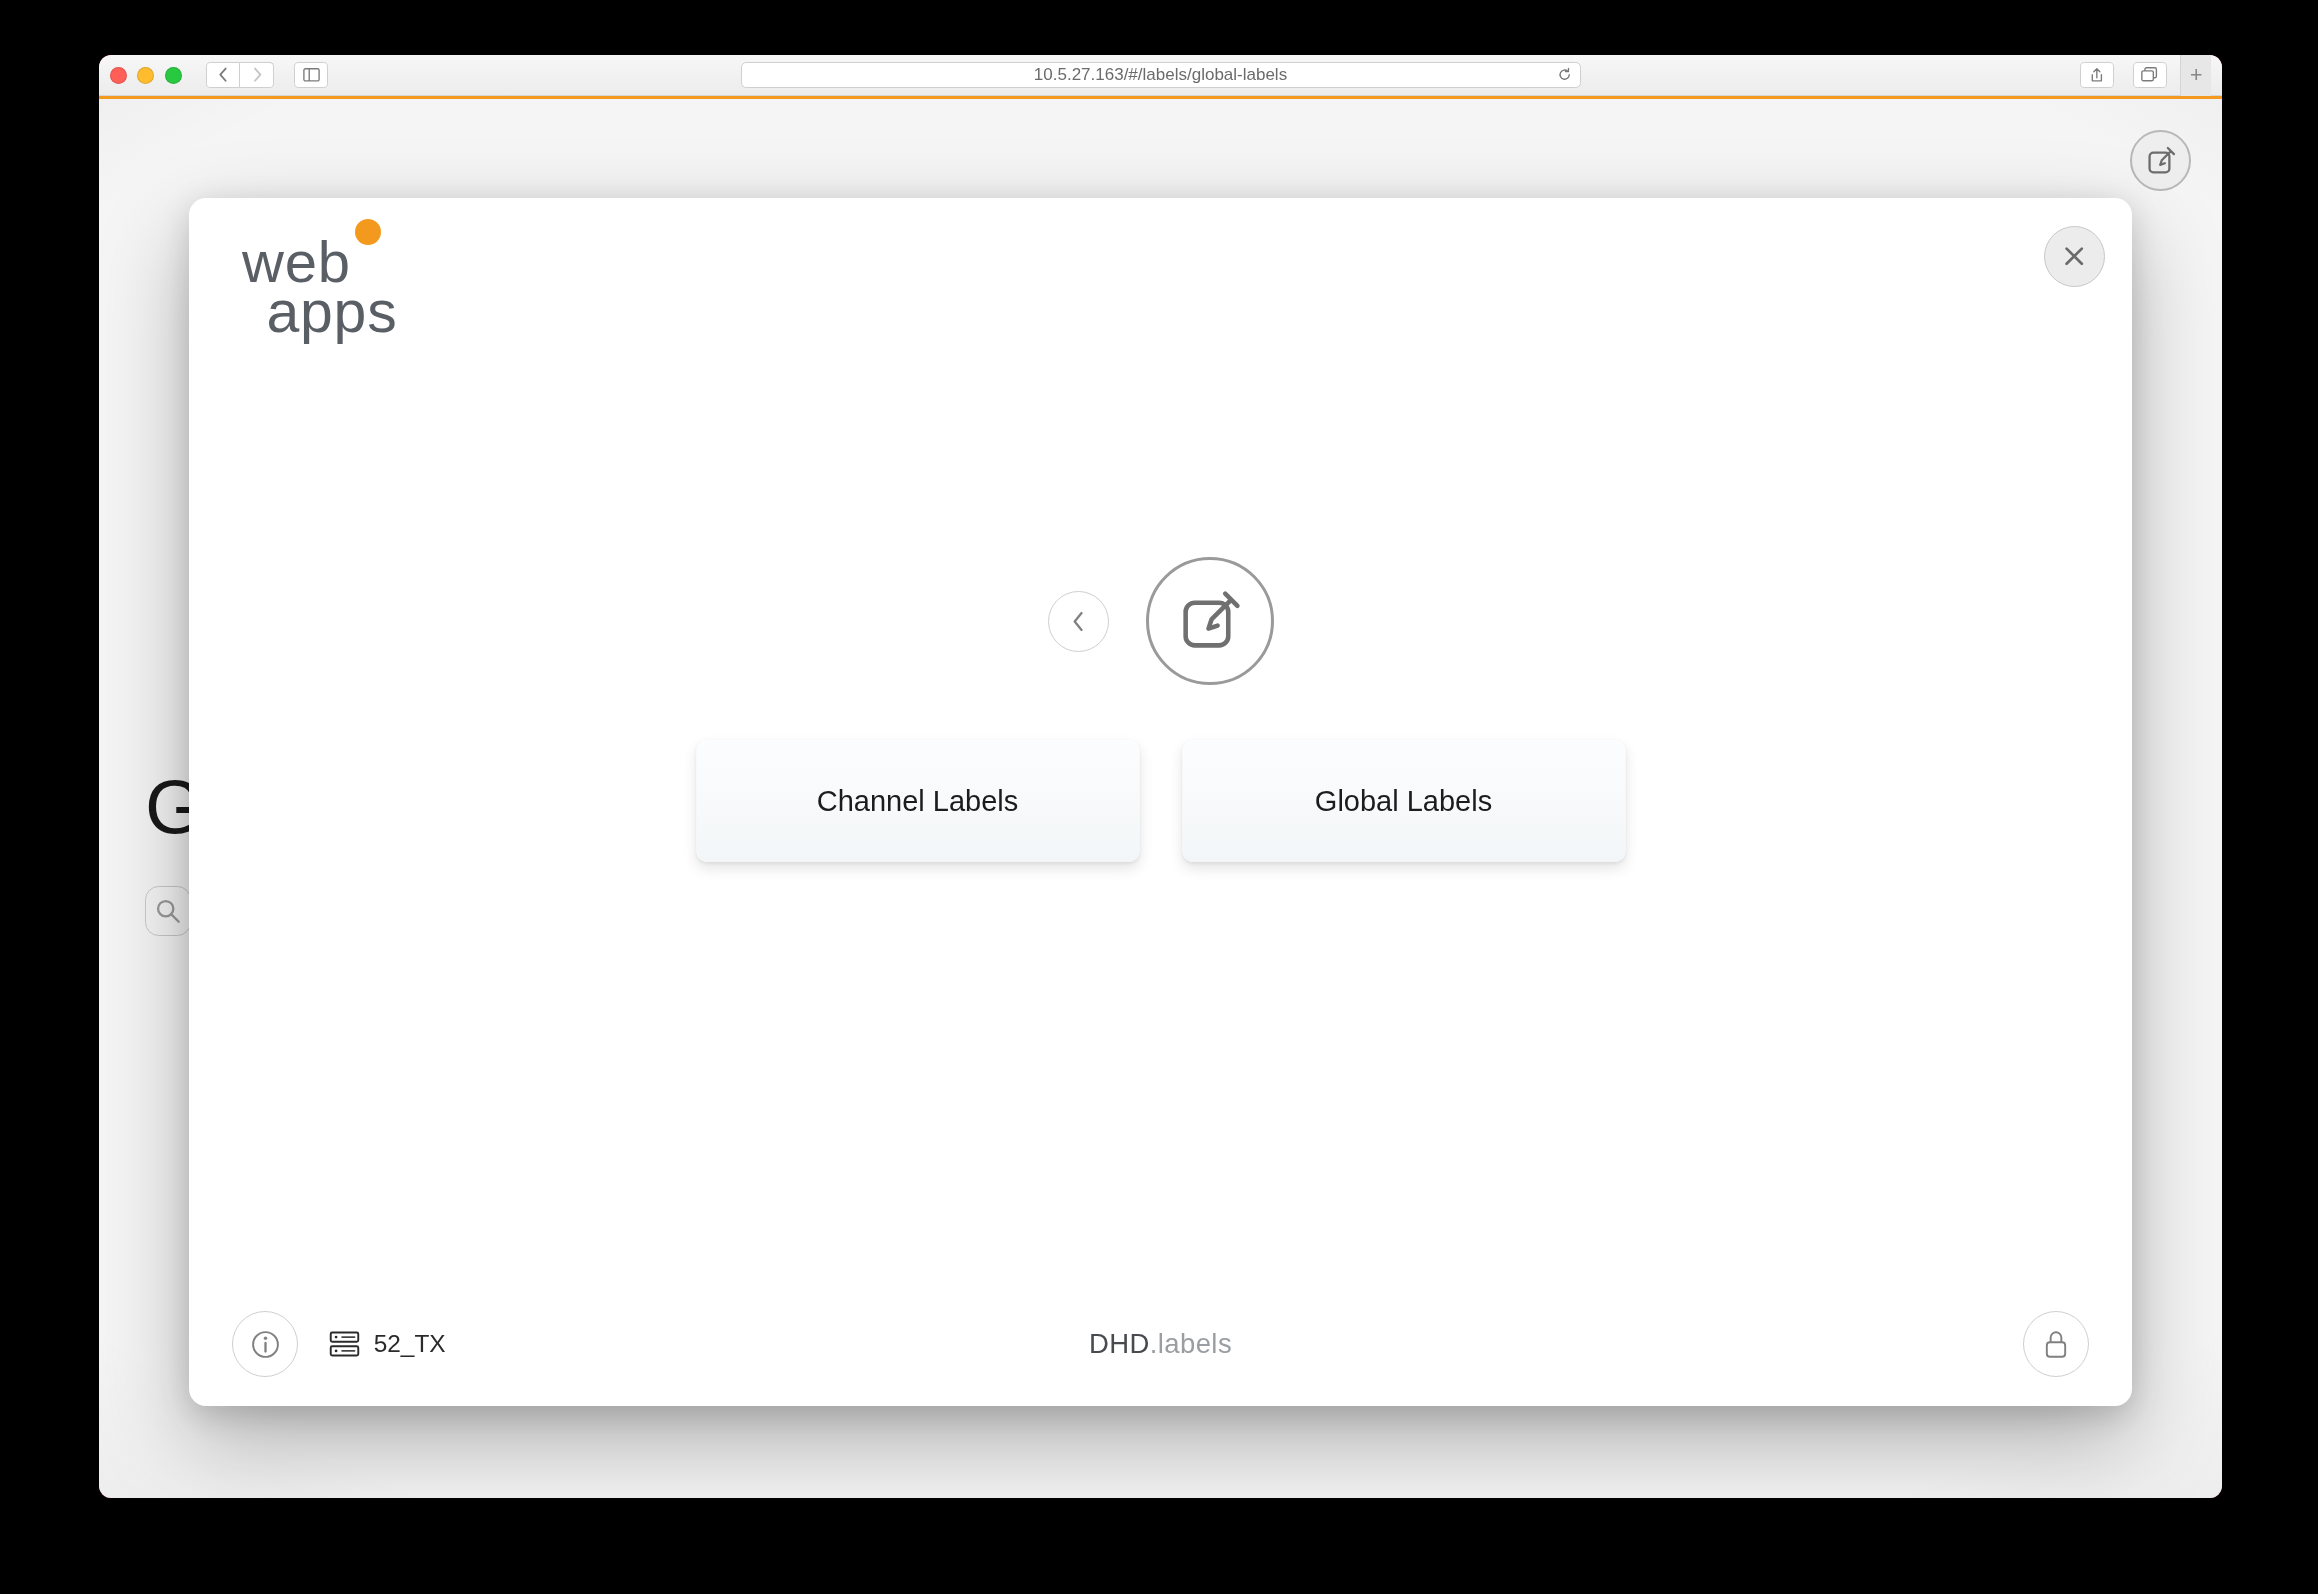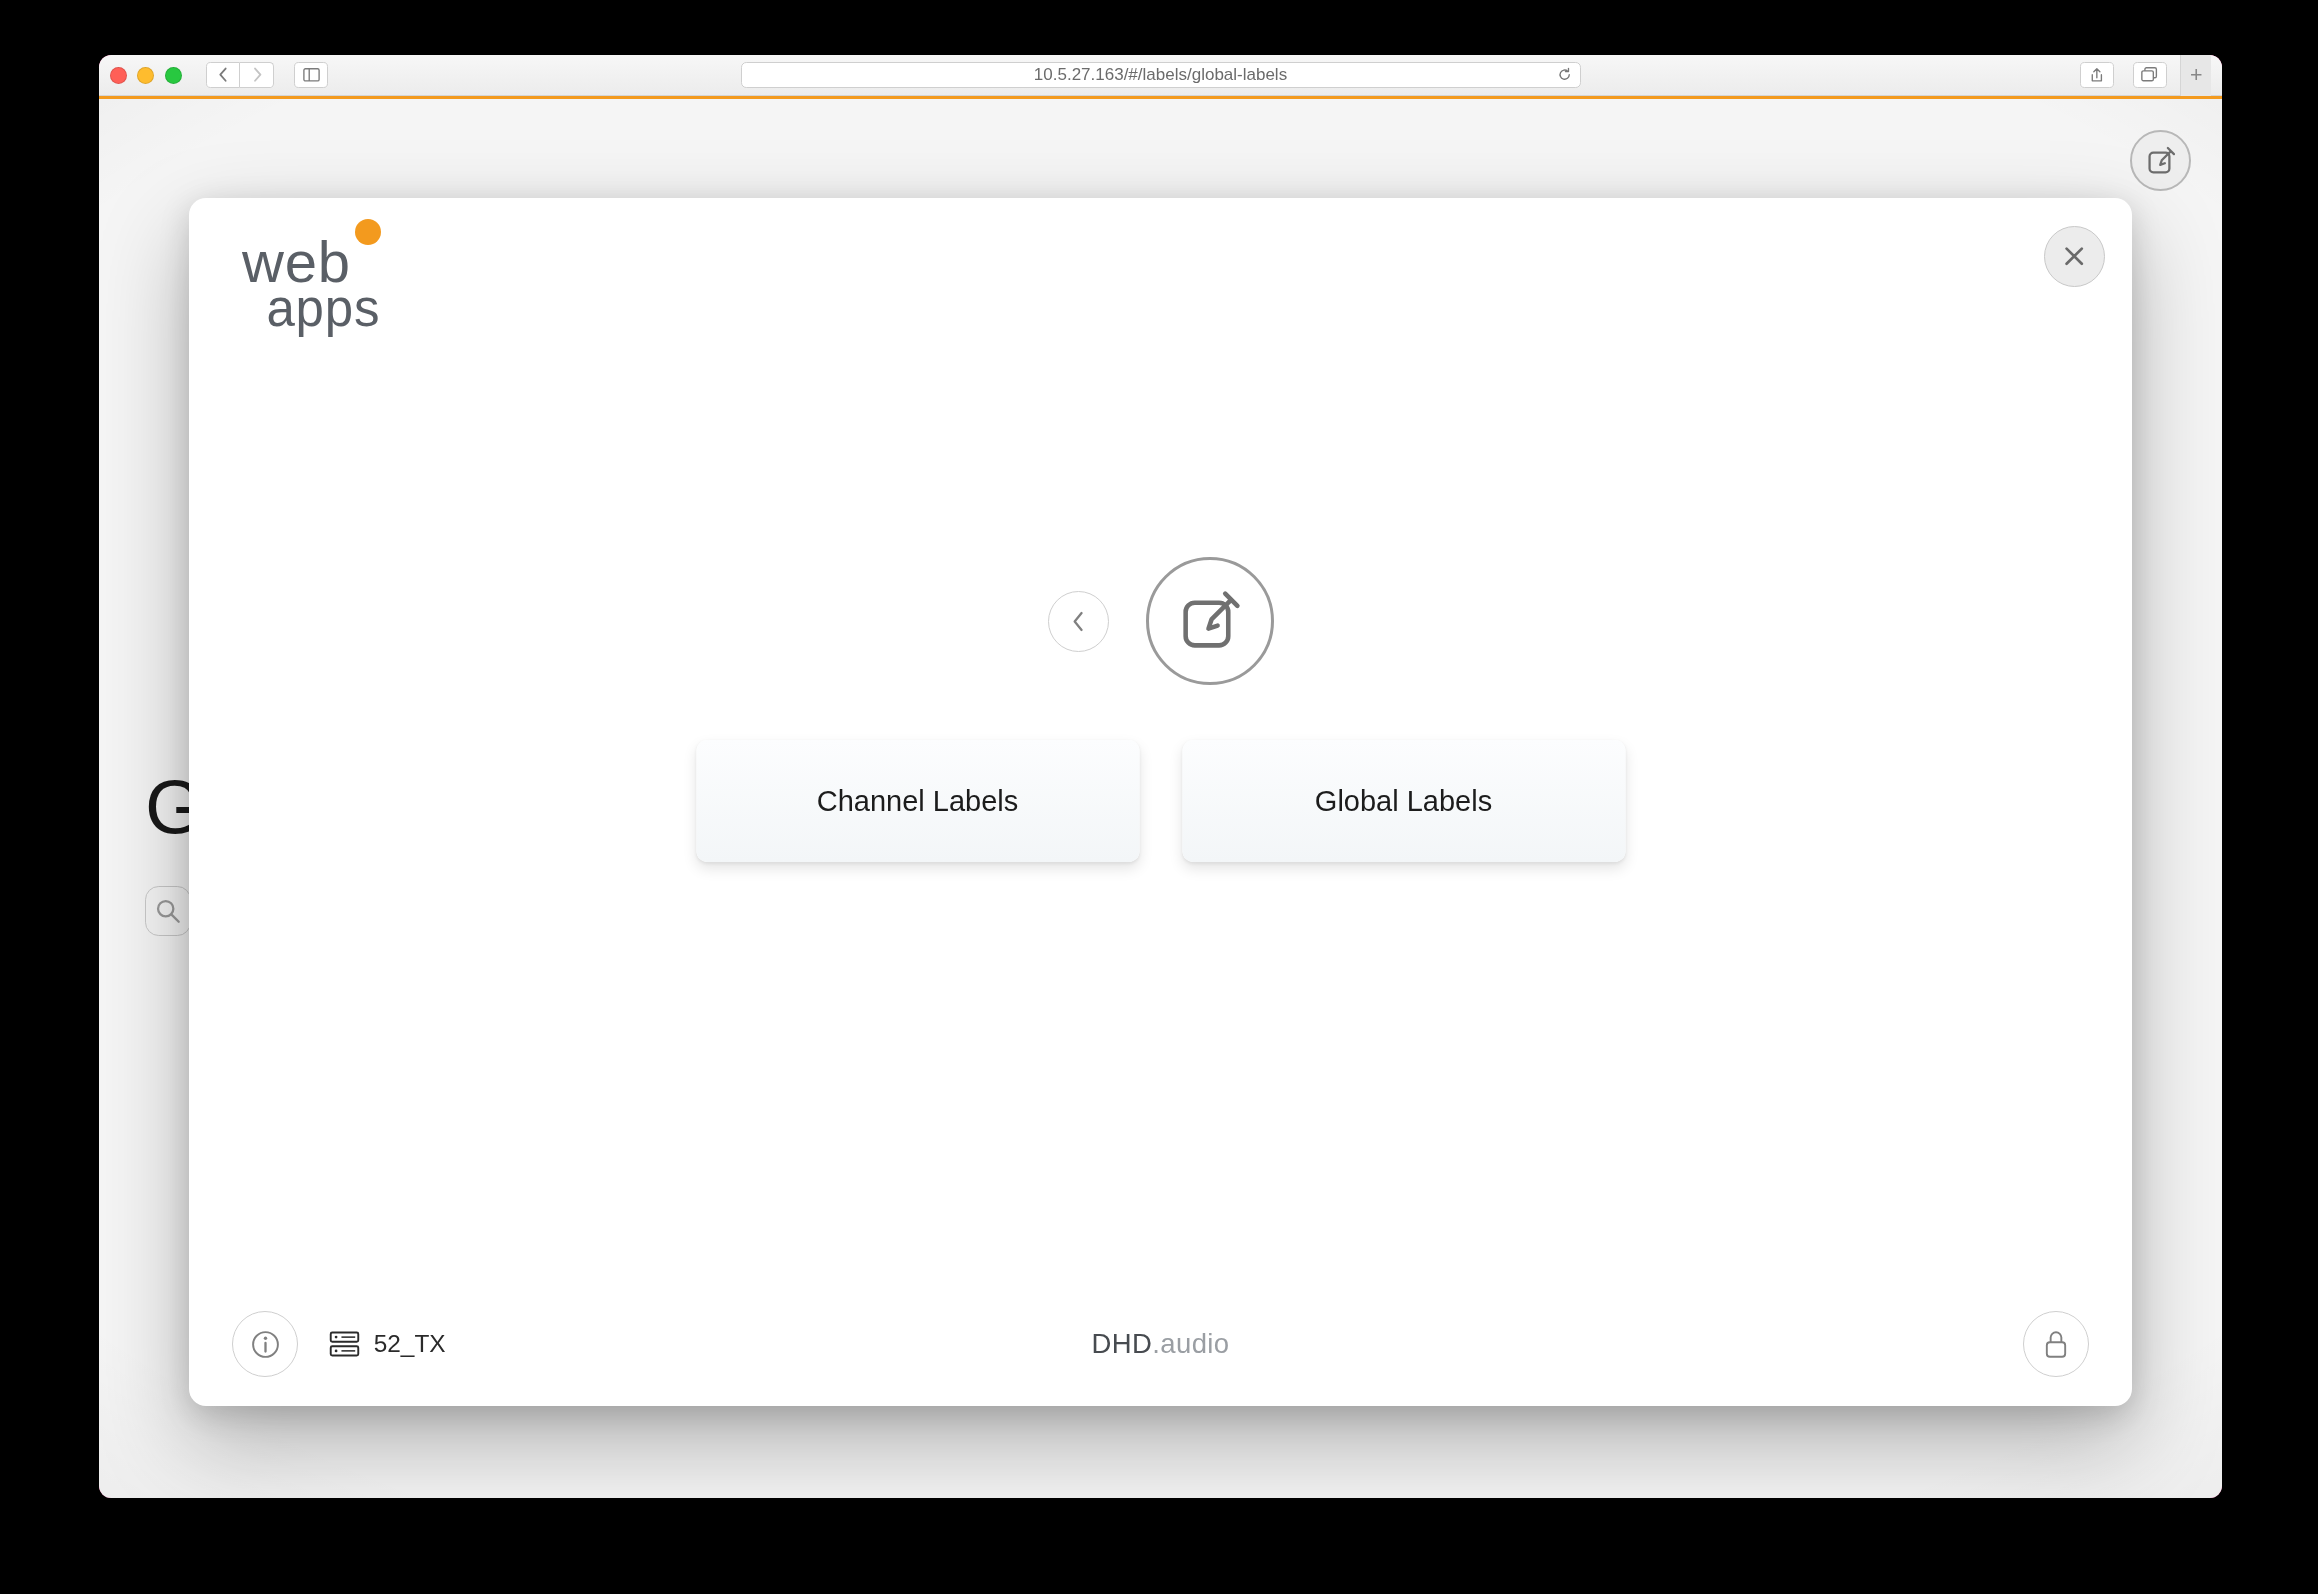--- a/index.html
+++ b/index.html
@@ -102,21 +102,21 @@
   .modal-close{
     position:absolute; right:27.5px; top:27.5px; width:61px; height:61px; border-radius:50%;
     border:1.5px solid #c8c8c8; background:#ececec; display:flex; align-items:center; justify-content:center;
     color:#6a6a6a;
   }
   .logo{
     position:absolute; left:53px; top:40px; display:flex; flex-direction:column;
     color:#5a5f66; font-weight:400; letter-spacing:0.8px;
   }
   .logo .row1{ font-size:58px; line-height:.82; position:relative; }
-  .logo .row2{ font-size:51px; line-height:.9; margin-left:24.4px; position:relative; }
+  .logo .row2{ font-size:59px; line-height:.9; margin-left:24.4px; position:relative; }
   .logo .dot{
     width:26px; height:26px; background:#f39a1e; border-radius:50%;
     display:inline-block; position:relative; top:-37px; left:4.6px;
   }
 
   .icon-row{
     position:absolute; left:50%; top:359px; transform:translateX(-50%);
     display:flex; align-items:center; gap:37px;
   }
   .circ-sm{
@@ -294,21 +294,21 @@
                 <rect x="2" y="2" width="36" height="12" rx="2" fill="none" stroke="currentColor" stroke-width="2.5"></rect>
                 <rect x="2" y="20" width="36" height="12" rx="2" fill="none" stroke="currentColor" stroke-width="2.5"></rect>
                 <circle cx="9" cy="8" r="1.8" fill="currentColor"></circle>
                 <circle cx="9" cy="26" r="1.8" fill="currentColor"></circle>
                 <line x1="16" y1="8" x2="34" y2="8" stroke="currentColor" stroke-width="2"></line>
                 <line x1="16" y1="26" x2="34" y2="26" stroke="currentColor" stroke-width="2"></line>
               </svg>
             <span>52_TX</span>
           </div>
           <div class="brand">
-            <b>DHD</b><span>.audio</span>
+            <b>DHD</b><span>.labels</span>
           </div>
           <div class="foot-right">
             <div class="foot-btn">
               <svg width="26" height="31" viewBox="0 0 34 40">
                   <rect x="5" y="17" width="24" height="19" rx="4" fill="none" stroke="currentColor" stroke-width="2.5"></rect>
                   <path d="M10 17 V11 a7 7 0 0 1 14 0 V17" fill="none" stroke="currentColor" stroke-width="2.5"></path>
                 </svg>
             </div>
           </div>
         </div>

